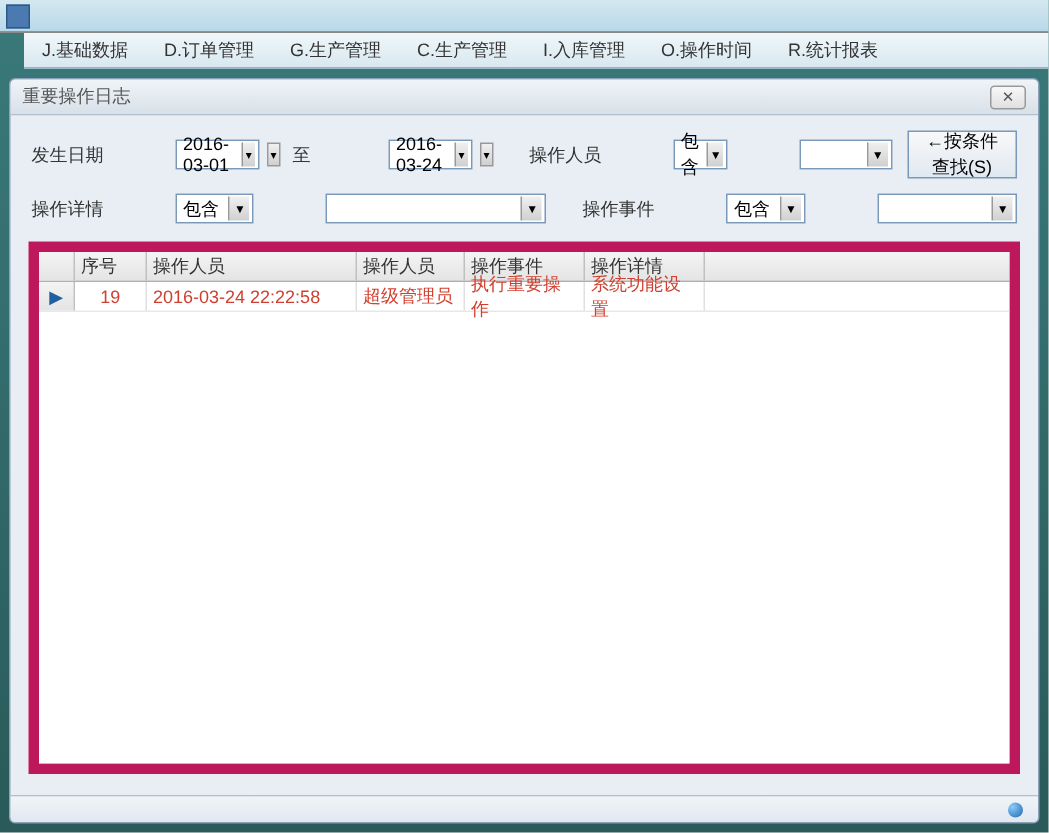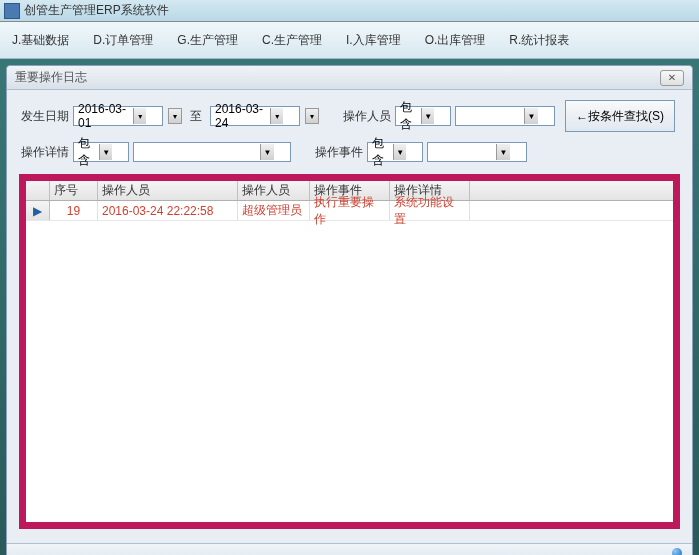--- a/index.html
+++ b/index.html
@@ -22,25 +22,26 @@
       color: #333;
     }
     .title-bar .app-icon {
       width: 16px;
       height: 16px;
       background: #4a7ab0;
       margin-right: 4px;
       border: 1px solid #2a5a8a;
     }
     .menu-bar {
-      height: 37px;
+      height: 24px;
       background: linear-gradient(to bottom, #f0f7fa 0%, #d8e8f0 100%);
       display: flex;
       align-items: flex-start;
       border-bottom: 1px solid #a0b8c8;
+      margin-left: 16px;
     }
     .menu-item {
       padding: 0 12px;
       height: 100%;
       display: flex;
       align-items: center;
       cursor: pointer;
       color: #333;
     }
     .content-area {
@@ -95,22 +96,23 @@
     .label {
       color: #333;
       white-space: nowrap;
     }
     .date-input, .combo, .text-input {
       border: 1px solid #7a99b8;
       background: #fff;
       height: 20px;
       display: inline-flex;
       align-items: center;
-      padding: 0 16px 0 4px;
-      font-size: 12px;
+      padding: 0 2px 0 4px;
+      font-size: 12px;
+      margin-left: 44px;
     }
     .date-input { width: 90px; justify-content: space-between; }
     .combo { justify-content: space-between; }
     .combo.small { width: 56px; }
     .combo.wide { width: 100px; }
     .dropdown-btn {
       width: 14px;
       height: 16px;
       background: linear-gradient(to bottom, #f0f0f0, #d0d0d0);
       border-left: 1px solid #999;
@@ -208,30 +210,29 @@
       height: 10px;
       border-radius: 50%;
       background: radial-gradient(circle at 30% 30%, #88ccff, #2266aa);
     }
   </style>
 </head>
 <body>
 
 <div class="title-bar">
   <div class="app-icon"></div>
-  <span>创管生产管理ERP系统软件</span>
 </div>
 
 <div class="menu-bar">
   <div class="menu-item">J.基础数据</div>
   <div class="menu-item">D.订单管理</div>
   <div class="menu-item">G.生产管理</div>
   <div class="menu-item">C.生产管理</div>
   <div class="menu-item">I.入库管理</div>
-  <div class="menu-item">O.出库管理</div>
+  <div class="menu-item">O.操作时间</div>
   <div class="menu-item">R.统计报表</div>
 </div>
 
 <div class="content-area">
   <div class="panel">
     <div class="panel-header">
       <span>重要操作日志</span>
       <div class="close-btn">
         <span>✕</span>
       </div>

